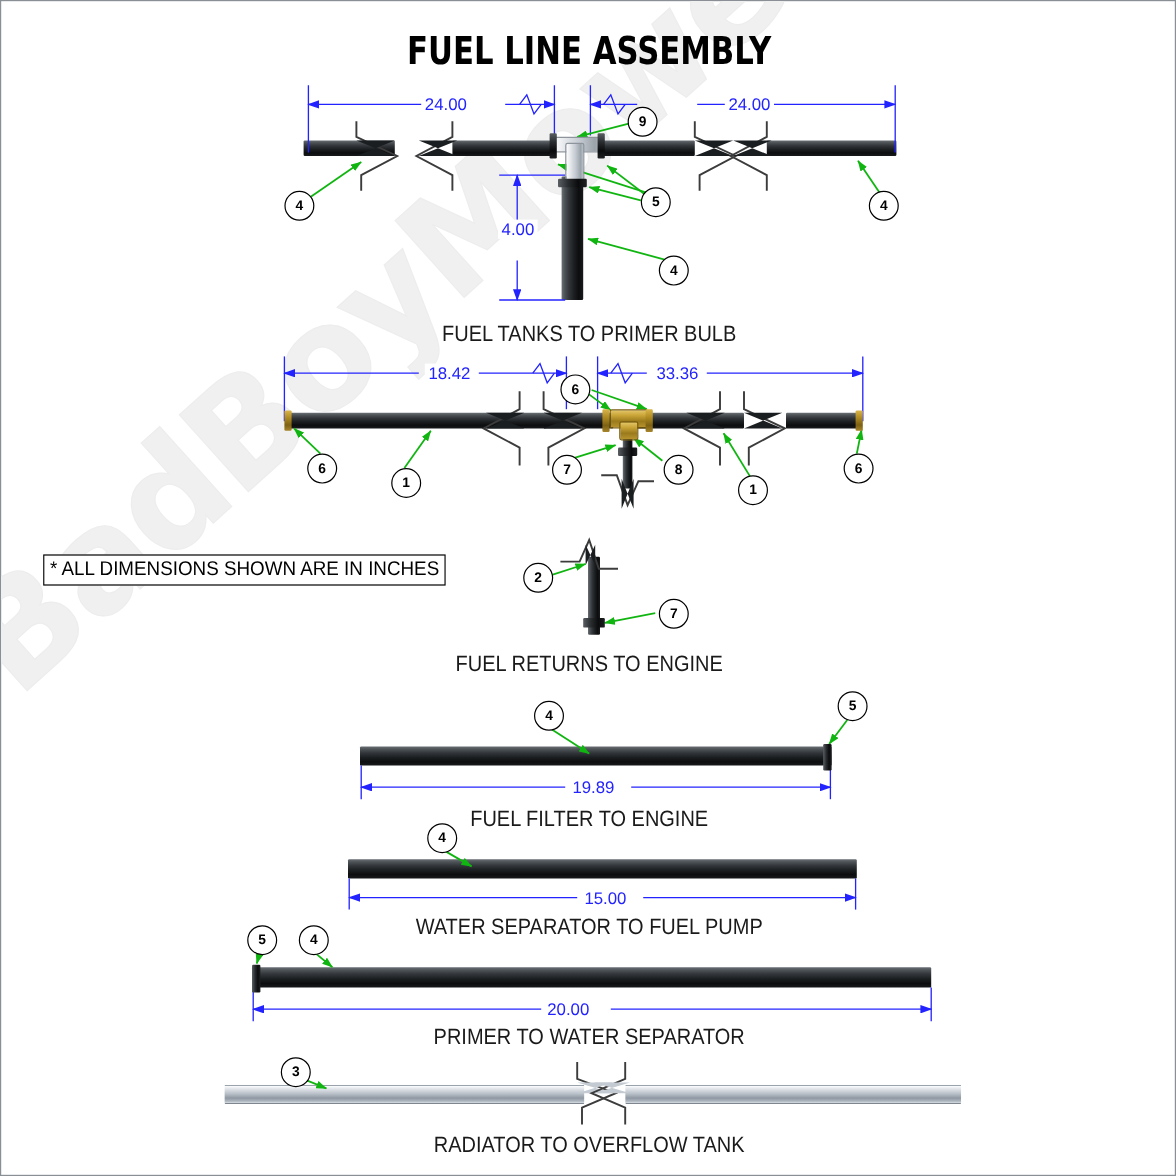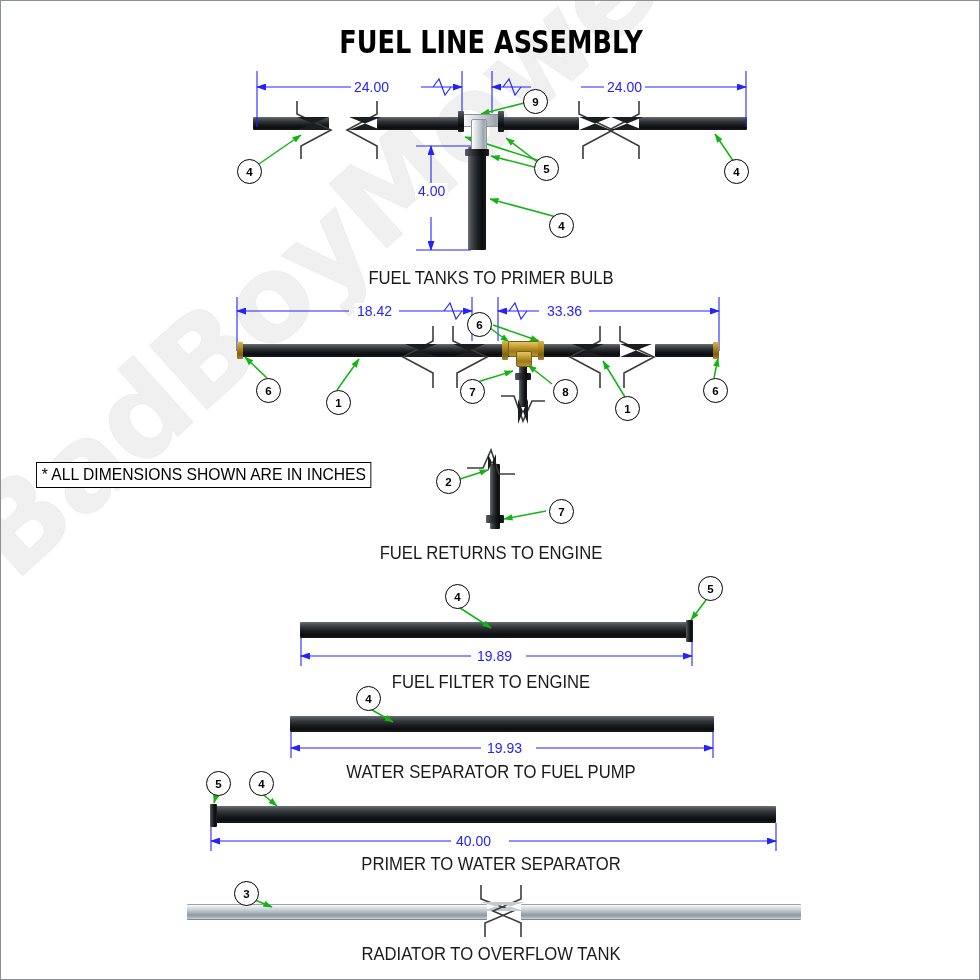--- a/index.html
+++ b/index.html
@@ -355,22 +355,22 @@
       <line x1="249" y1="897" x2="271" y2="906" marker-end="url(#leadArr)"></line>
     </g>
   </svg>
 
   <div class="dimtext" style="left:350px;top:78px;">24.00</div>
   <div class="dimtext" style="left:603px;top:78px;">24.00</div>
   <div class="dimtext vert" style="left:414px;top:182px;">4.00</div>
   <div class="dimtext" style="left:353px;top:302px;">18.42</div>
   <div class="dimtext" style="left:543px;top:302px;">33.36</div>
   <div class="dimtext" style="left:473px;top:647px;">19.89</div>
-  <div class="dimtext" style="left:483px;top:739px;">19.93</div>
-  <div class="dimtext" style="left:452px;top:832px;">40.00</div>
+  <div class="dimtext" style="left:483px;top:739px;">15.00</div>
+  <div class="dimtext" style="left:452px;top:832px;">20.00</div>
 
   <div class="balloon" style="left:236px;top:158px;">4</div>
   <div class="balloon" style="left:522px;top:88px;">9</div>
   <div class="balloon" style="left:533px;top:155px;">5</div>
   <div class="balloon" style="left:548px;top:212px;">4</div>
   <div class="balloon" style="left:723px;top:158px;">4</div>
 
   <div class="balloon" style="left:255px;top:377px;">6</div>
   <div class="balloon" style="left:325px;top:389px;">1</div>
   <div class="balloon" style="left:466px;top:311px;">6</div>

